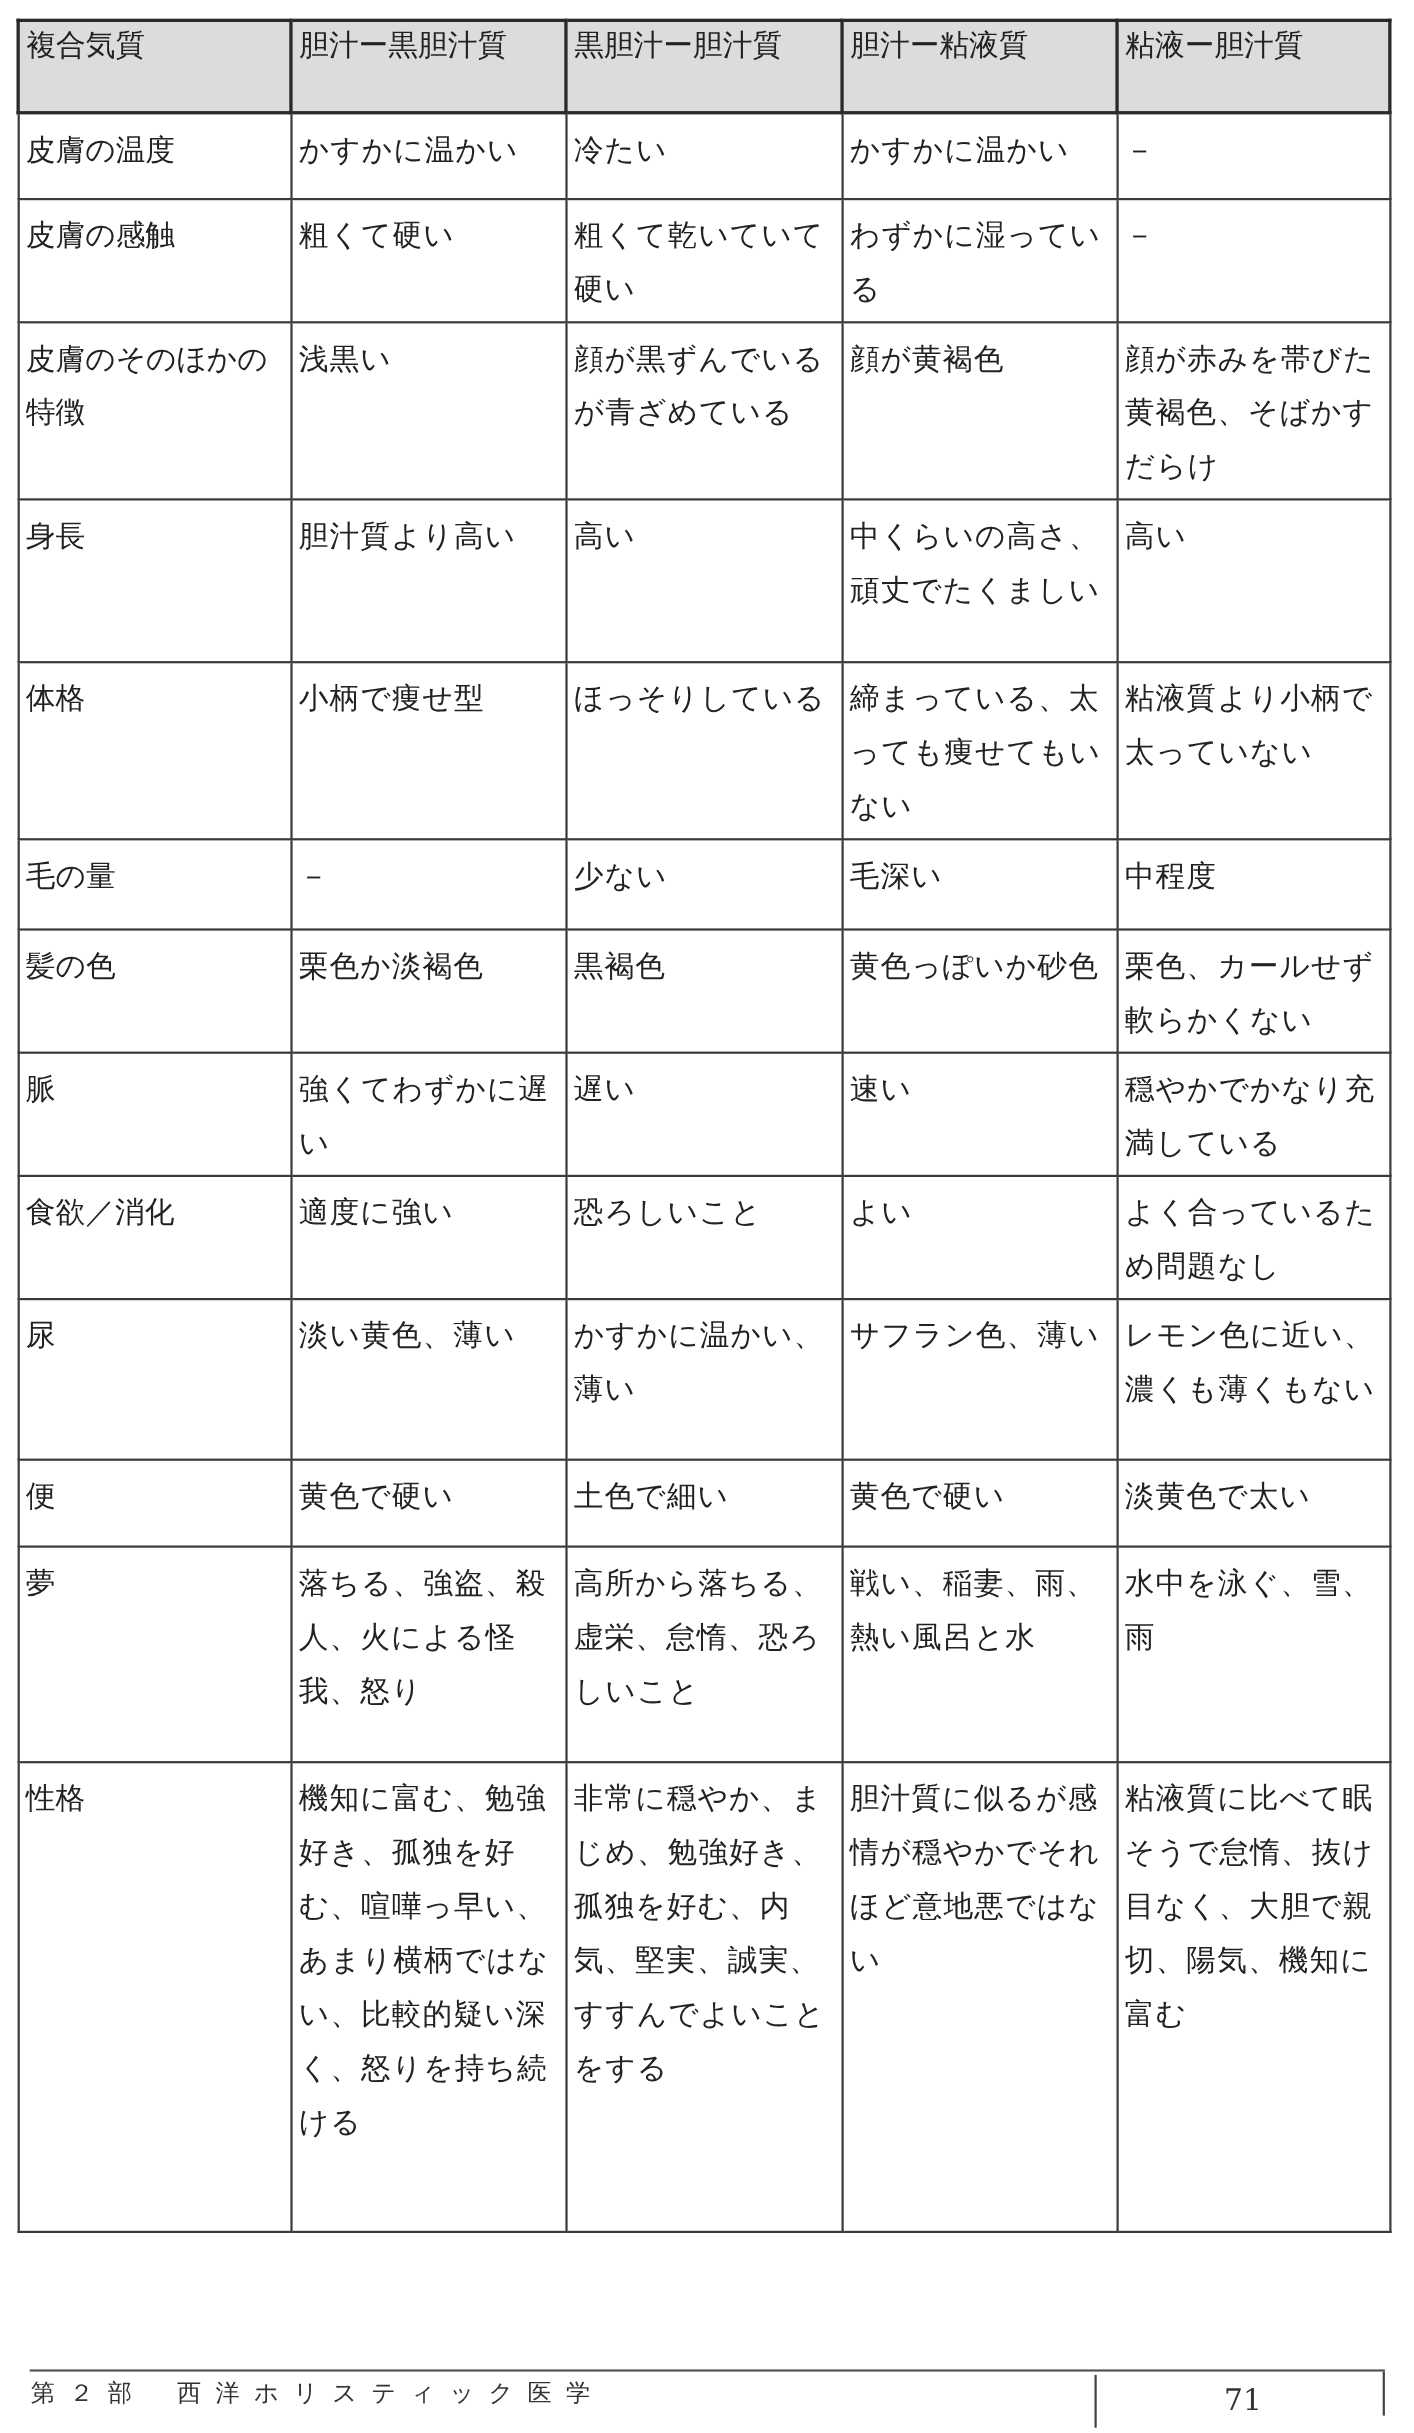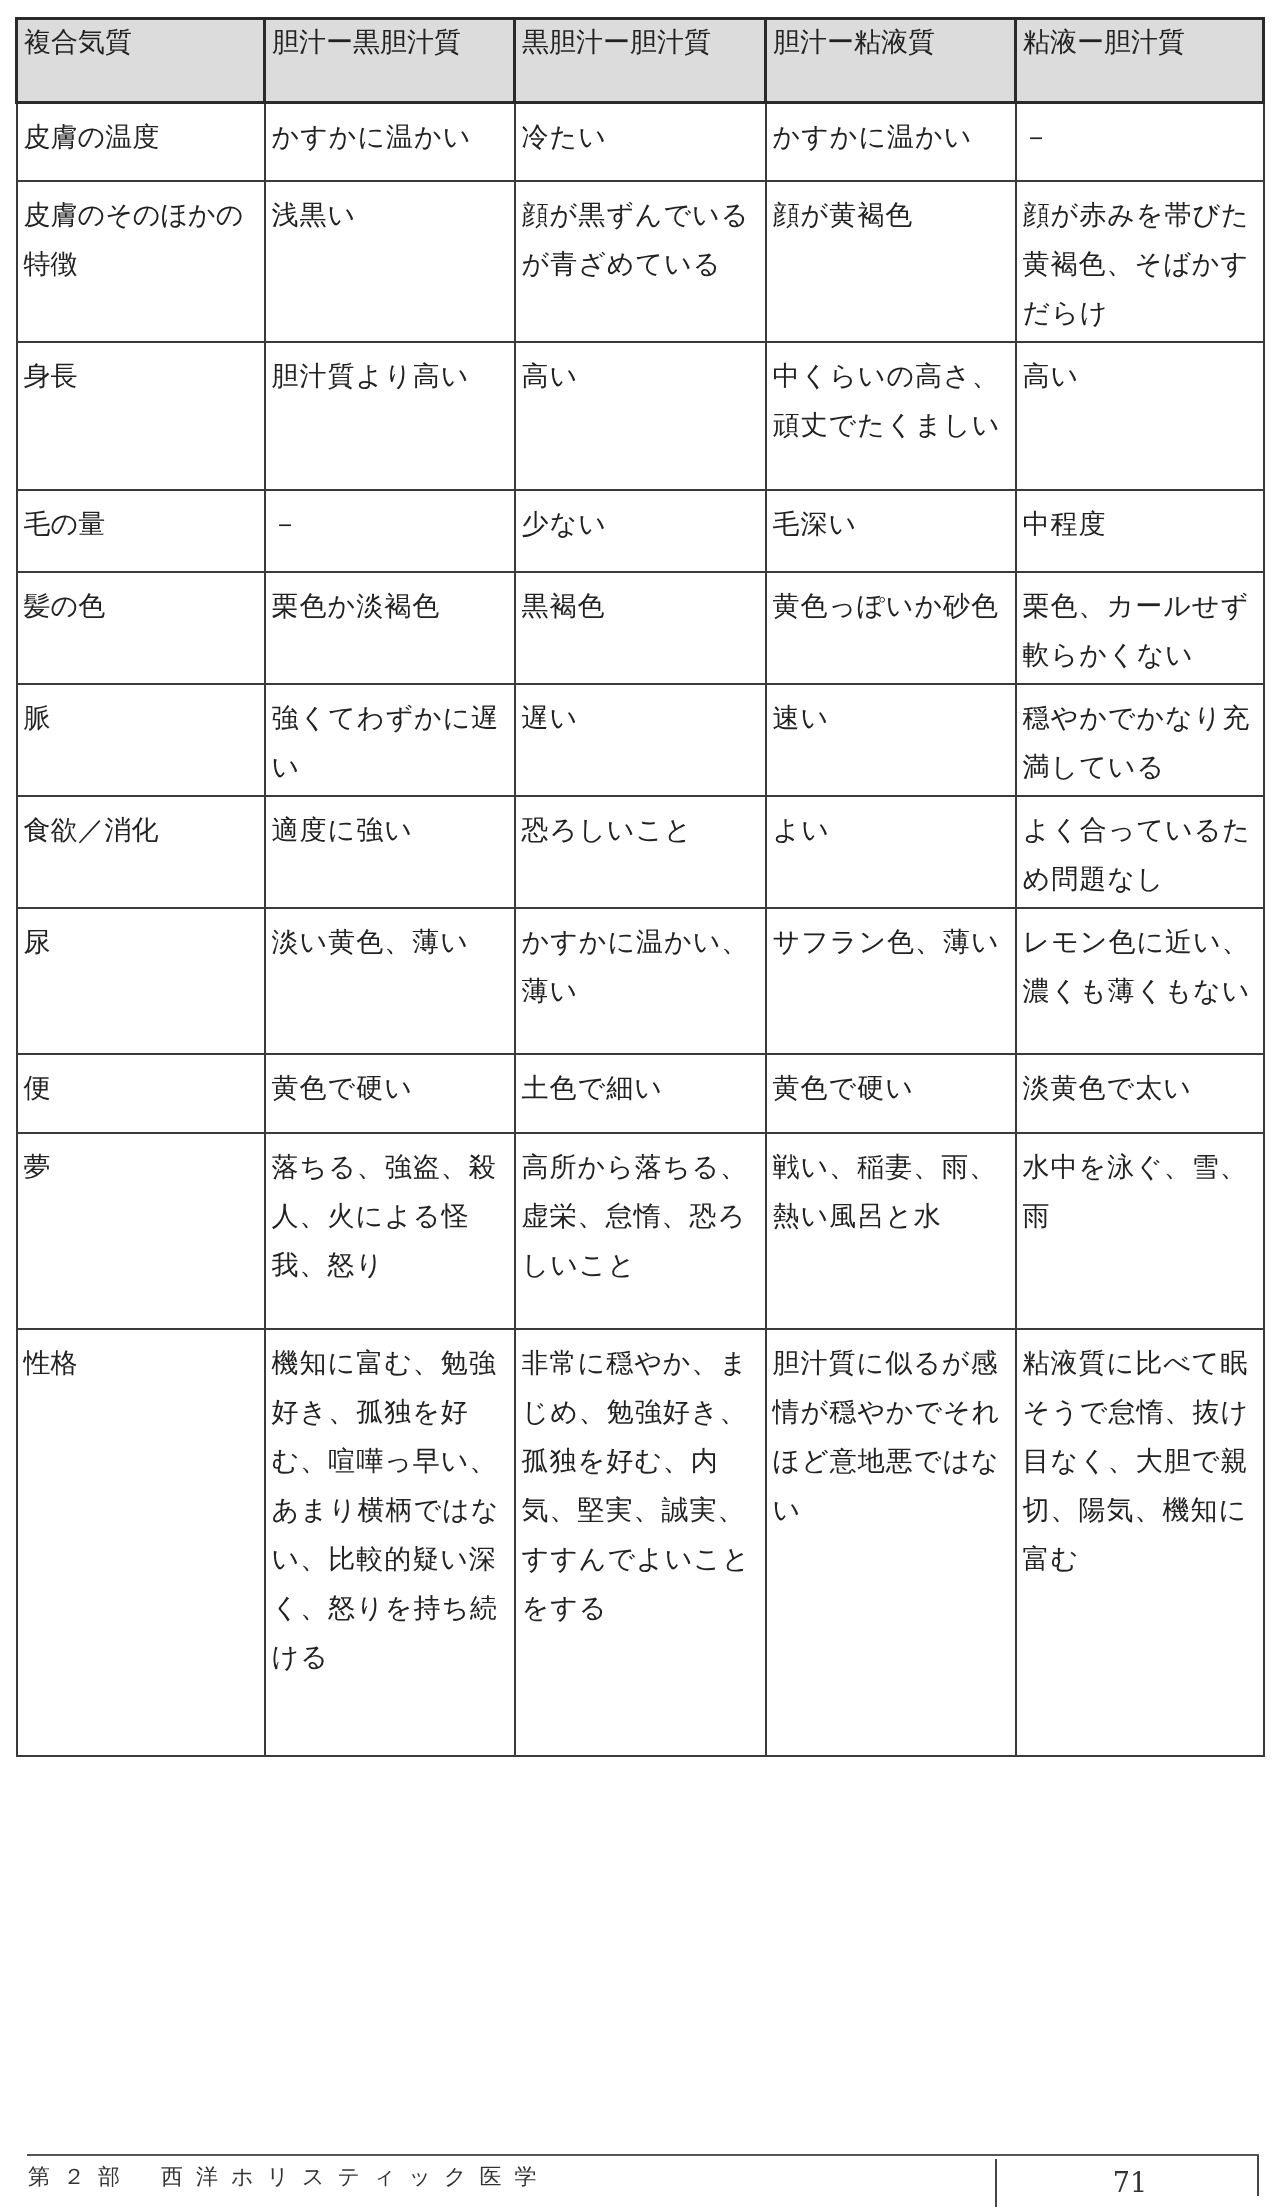--- a/index.html
+++ b/index.html
@@ -123,33 +123,47 @@
     </tr>
   </thead>
   <tbody id="tbody">
       <tr style="height: 78px;">
         <td class="label" style="height: 64px;">皮膚の温度</td>
         <td>かすかに温かい</td>
         <td>冷たい</td>
         <td>かすかに温かい</td>
         <td>－</td>
       </tr>
+      <tr style="height: 94px;">
+        <td class="label" style="height: 80px;">皮膚の感触</td>
+        <td>粗くて硬い</td>
+        <td>粗くて乾いていて硬い</td>
+        <td>わずかに湿っている</td>
+        <td>－</td>
+      </tr>
       <tr style="height: 148px;">
         <td class="label" style="height: 134px;">皮膚のそのほかの特徴</td>
         <td>浅黒い</td>
         <td>顔が黒ずんでいるが青ざめている</td>
         <td>顔が黄褐色</td>
         <td>顔が赤みを帯びた黄褐色、そばかすだらけ</td>
       </tr>
       <tr style="height: 148px;">
         <td class="label" style="height: 134px;">身長</td>
         <td>胆汁質より高い</td>
         <td>高い</td>
         <td>中くらいの高さ、頑丈でたくましい</td>
         <td>高い</td>
+      </tr>
+      <tr style="height: 150px;">
+        <td class="label" style="height: 136px;">体格</td>
+        <td>小柄で痩せ型</td>
+        <td>ほっそりしている</td>
+        <td>締まっている、太っても痩せてもいない</td>
+        <td>粘液質より小柄で太っていない</td>
       </tr>
       <tr style="height: 82px;">
         <td class="label" style="height: 68px;">毛の量</td>
         <td>－</td>
         <td>少ない</td>
         <td>毛深い</td>
         <td>中程度</td>
       </tr>
       <tr style="height: 88px;">
         <td class="label" style="height: 74px;">髪の色</td>

